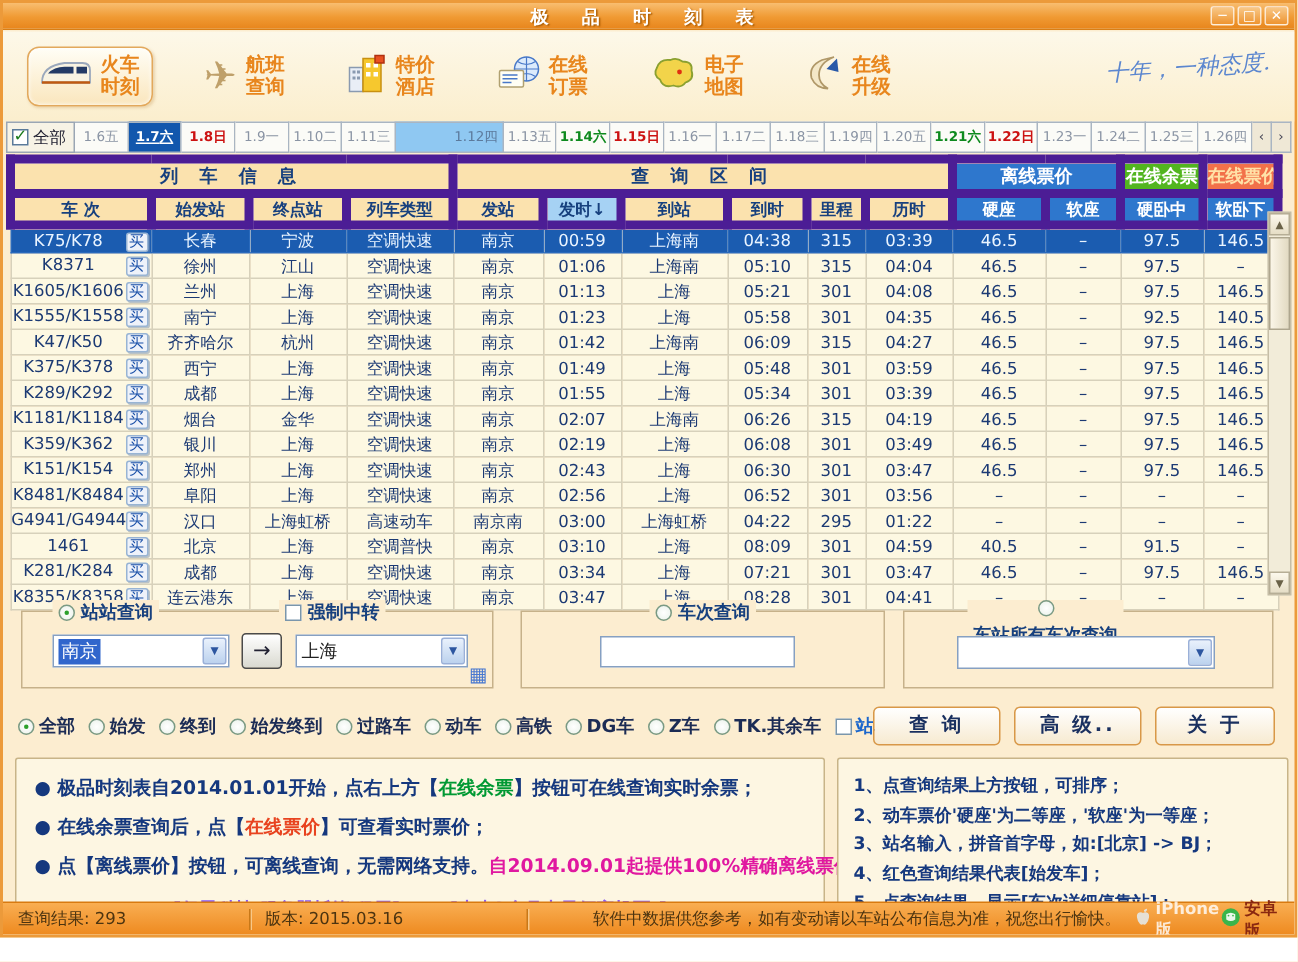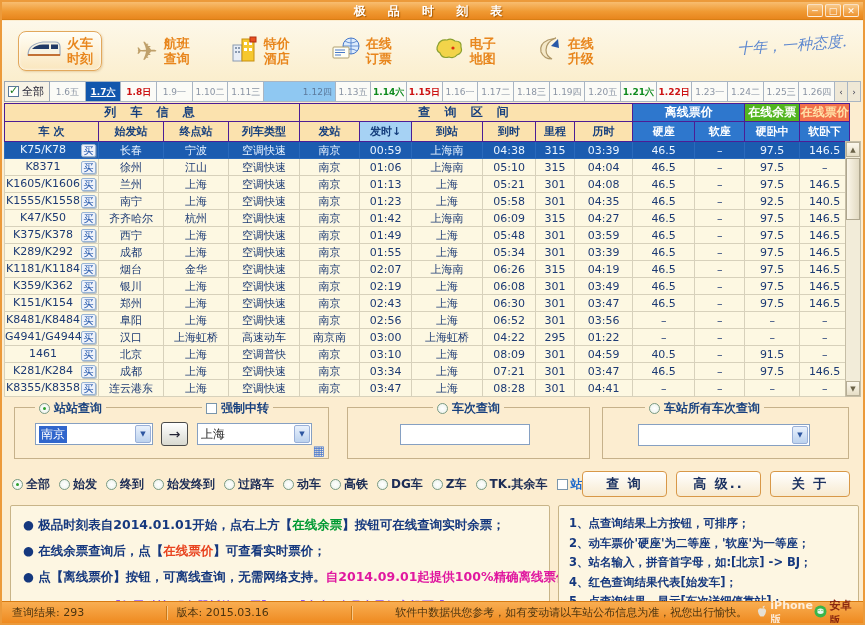--- a/index.html
+++ b/index.html
@@ -49,21 +49,21 @@
   .dtab.sun { color:#cc1212; font-weight:bold; }
   .dtab.sel { background:#1257ad; color:#fff; font-weight:bold;text-decoration:underline; }
   .dtab.today { background:#8fc8f2; color:#5c7a9c;padding-left:36px; }
   .darr { width:13px; border:1px solid #a9b5c2; border-left:none; background:#efe8d6;
           display:flex; align-items:center; justify-content:center; font-size:9px; color:#445; cursor:pointer; }
 
   
   .tablewrap { position:absolute; top:101px; left:2px; right:2px; height:294px; }
   table { border-collapse:collapse; table-layout:fixed; width:845px; }
   th, td { overflow:hidden; white-space:nowrap; }
-  th { border:1px solid #4c1d95; font-weight:bold; }
+  th { border:6px solid #4c1d95; font-weight:bold; }
   .grow th { height:17px; font-size:12px; }
   .g-peach { background:#fbe2ae; color:#17407e; letter-spacing:5px; }
   .g-off   { background:#2e77cd; color:#fff; }
   .g-rem   { background:#52b51f; color:#fff; }
   .g-prc   { background:#f2714a; color:#ffe2a8; }
   .hrow th { height:20px; font-size:11px; background:#fbe2ae; color:#17407e; }
   .hrow th.sorted { background:#a6d2f4; }
   .hrow th.hblue  { background:#2e77cd; color:#fff; }
   tbody tr { background:#fdf8e2; cursor:pointer; }
   tbody td { height:17px; font-size:11px; color:#1c3a74; text-align:center;
@@ -631,21 +631,21 @@
       <div class="sthumb"></div>
       <div class="sbtn dn">▼</div>
     </div>
   </div>
 
   <div class="gbox" style="left:12px; top:405px; width:315px;">
     <div class="leg" style="left:20px;">
       <span class="rdo on"></span>
       <span>站站查询</span>
     </div>
-    <div class="leg" style="left:187px;">
+    <div class="leg" style="left:171px;">
       <span class="ckb"></span>
       <span>强制中转</span>
     </div>
     <div class="combo" style="left:20px; top:15px; width:118px;">
       <span class="selhl">南京</span>
       <span class="drop">▼</span>
     </div>
     <div class="swapbtn" style="left:146px; top:14px;">→</div>
     <div class="combo" style="left:182px; top:15px; width:115px;">
       <span>上海</span>
@@ -656,21 +656,21 @@
 
   <div class="gbox" style="left:345px; top:405px; width:243px;">
     <div class="leg" style="left:85px;">
       <span class="rdo"></span>
       <span>车次查询</span>
     </div>
     <input class="txtinput" style="left: 52px; top: 16px; width: 130px;" value="">
   </div>
 
   <div class="gbox" style="left:600px; top:405px; width:247px;">
-    <div class="leg" style="left:42px;">
+    <div class="leg" style="left:42px;flex-direction:column;">
       <span class="rdo"></span>
       <span>车站所有车次查询</span>
     </div>
     <div class="combo" style="left:35px; top:16px; width:172px;">
       <span></span>
       <span class="drop">▼</span>
     </div>
   </div>
 
   <div class="frow">

